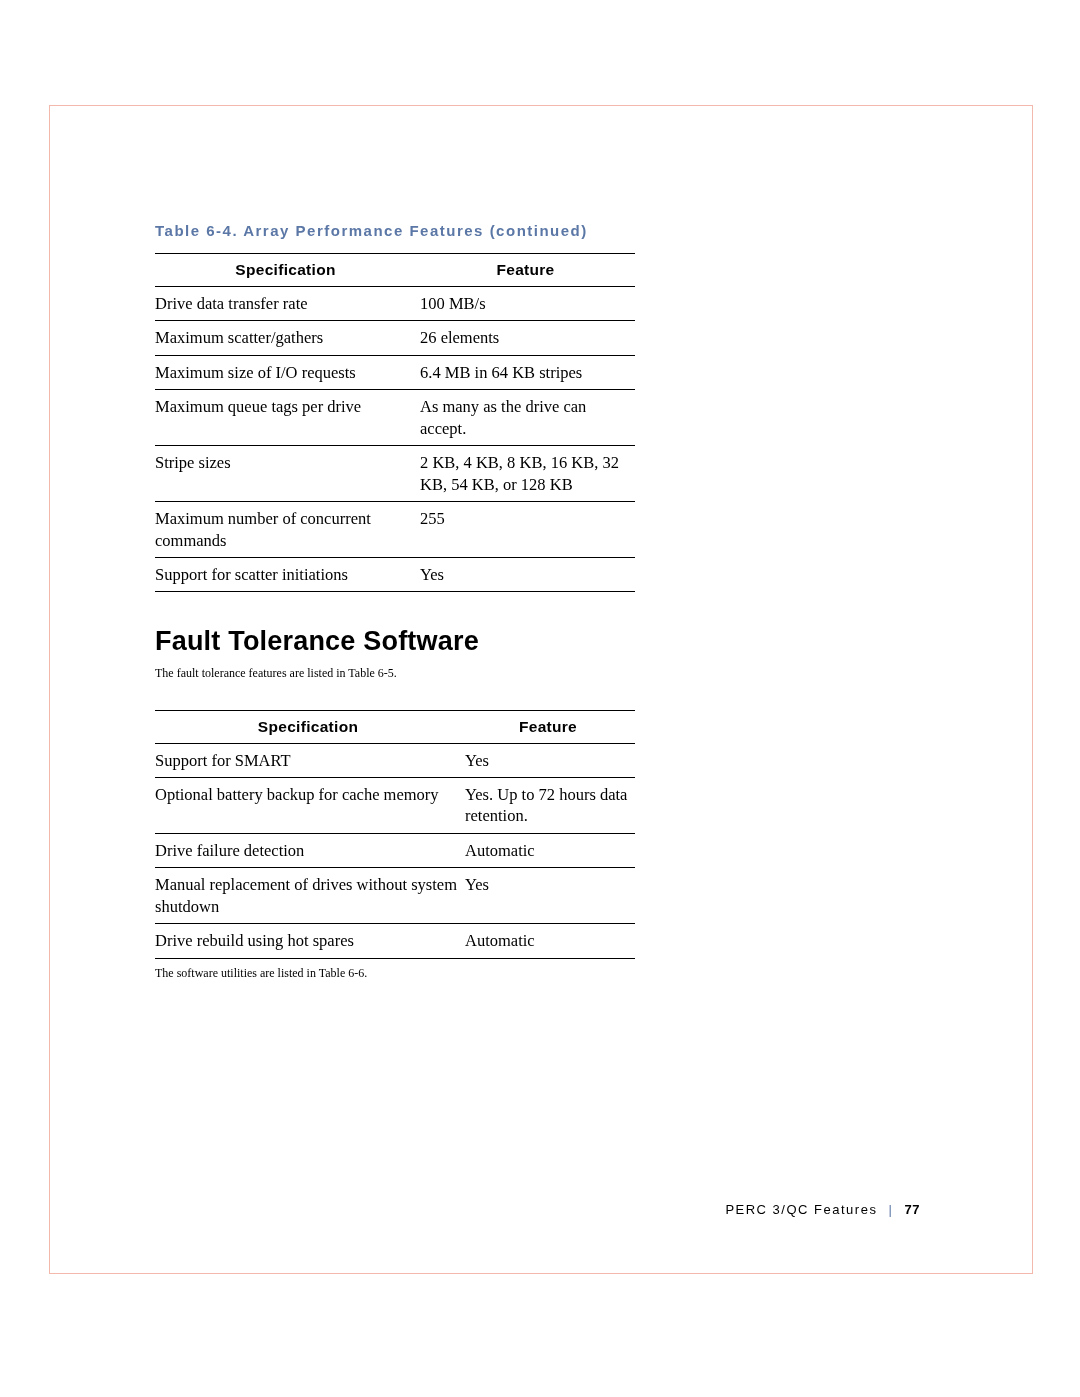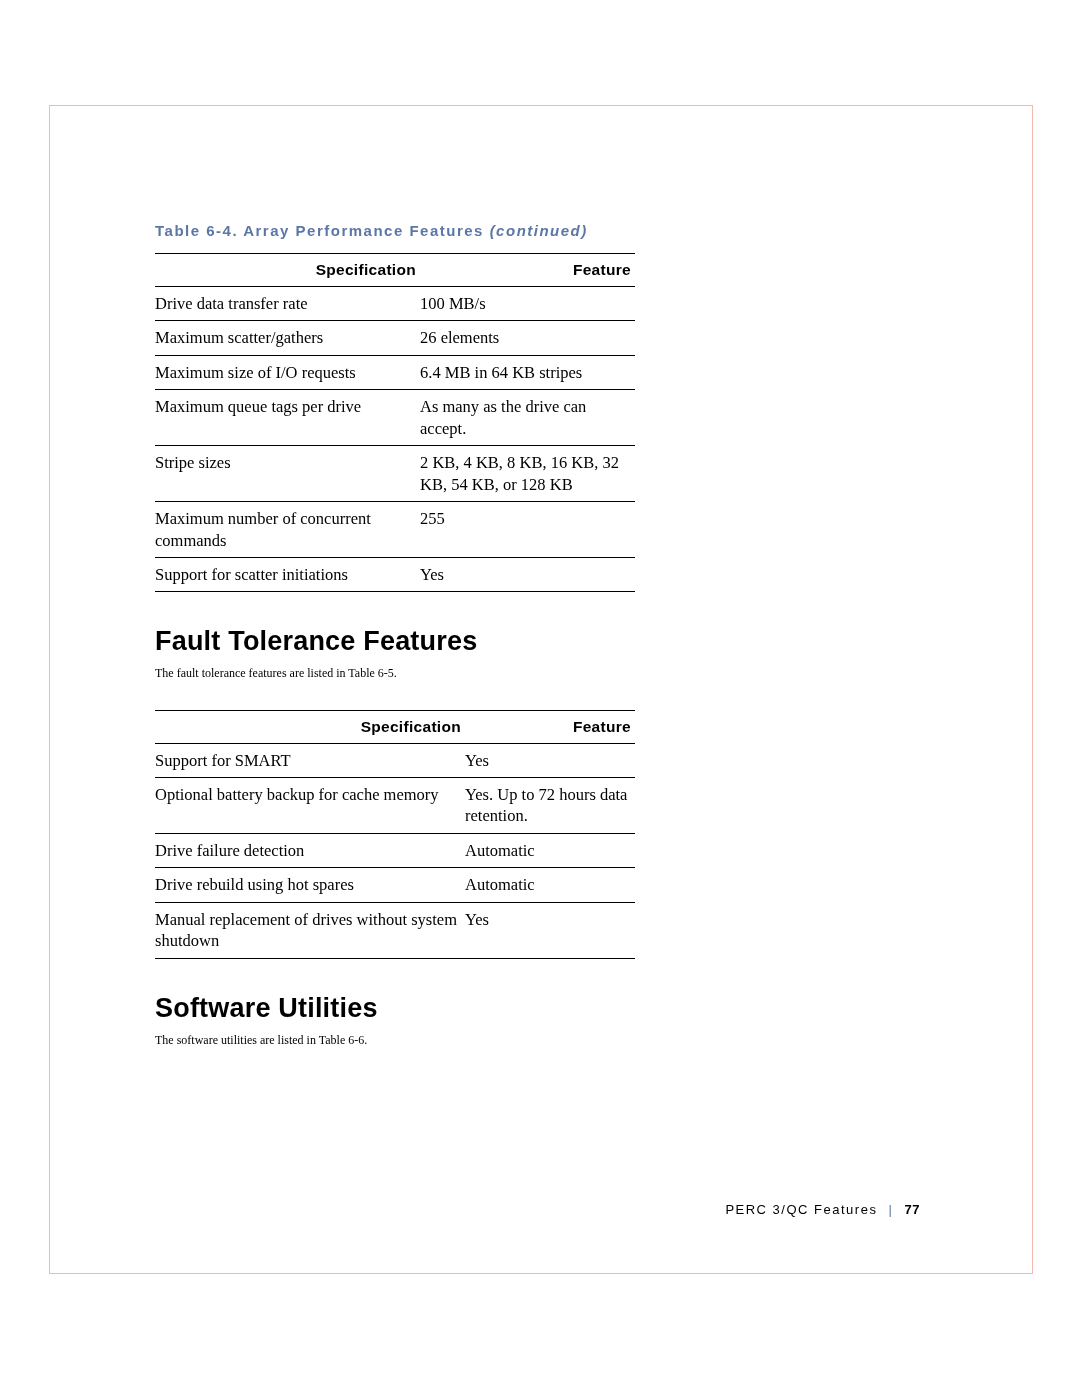--- a/index.html
+++ b/index.html
@@ -31,36 +31,35 @@
   }
   .caption {
     font-family: "Helvetica Neue", Arial, sans-serif;
     font-weight: bold;
     font-size: 15px;
     letter-spacing: 1.5px;
     color: #5b77a6;
     margin-bottom: 14px;
   }
   .caption .italic {
-    font-style: italic;
   }
   table.data {
     border-collapse: collapse;
     width: 480px;
     font-size: 16.5px;
   }
   table.data thead tr {
     border-top: 1.2px solid #000;
     border-bottom: 1.2px solid #000;
   }
   table.data th {
     font-family: "Helvetica Neue", Arial, sans-serif;
     font-weight: bold;
     font-size: 15.5px;
-    text-align: right;
+    text-align: center;
     padding: 7px 4px 7px 0;
     letter-spacing: 0.3px;
   }
   table.data tbody tr {
     border-bottom: 1px solid #000;
   }
   table.data td {
     padding: 6px 6px 6px 0;
     vertical-align: top;
     line-height: 1.3;
@@ -142,21 +141,21 @@
           <td>Maximum number of concurrent commands</td>
           <td>255</td>
         </tr>
       <tr>
           <td>Support for scatter initiations</td>
           <td>Yes</td>
         </tr>
     </tbody>
   </table>
 
-  <h2 class="section">Fault Tolerance Features</h2>
+  <h2 class="section">Fault Tolerance Software</h2>
   <p class="body">The fault tolerance features are listed in Table 6-5.</p>
 
 
   <table class="data">
     <colgroup>
         <col style="width:310px">
         <col>
       </colgroup>
     <thead>
       <tr>
@@ -171,31 +170,30 @@
         </tr>
       <tr>
           <td>Optional battery backup for cache memory</td>
           <td>Yes. Up to 72 hours data retention.</td>
         </tr>
       <tr>
           <td>Drive failure detection</td>
           <td>Automatic</td>
         </tr>
       <tr>
+          <td>Manual replacement of drives without system shutdown</td>
+          <td>Yes</td>
+        </tr>
+      <tr>
           <td>Drive rebuild using hot spares</td>
           <td>Automatic</td>
         </tr>
-      <tr>
-          <td>Manual replacement of drives without system shutdown</td>
-          <td>Yes</td>
-        </tr>
     </tbody>
   </table>
 
-  <h2 class="section">Software Utilities</h2>
   <p class="body">The software utilities are listed in Table 6-6.</p>
 
 </div>
 
 <div class="footer">
   <span>PERC 3/QC Features</span>
   <span class="sep">|</span>
   <span class="pnum">77</span>
 </div>
 

